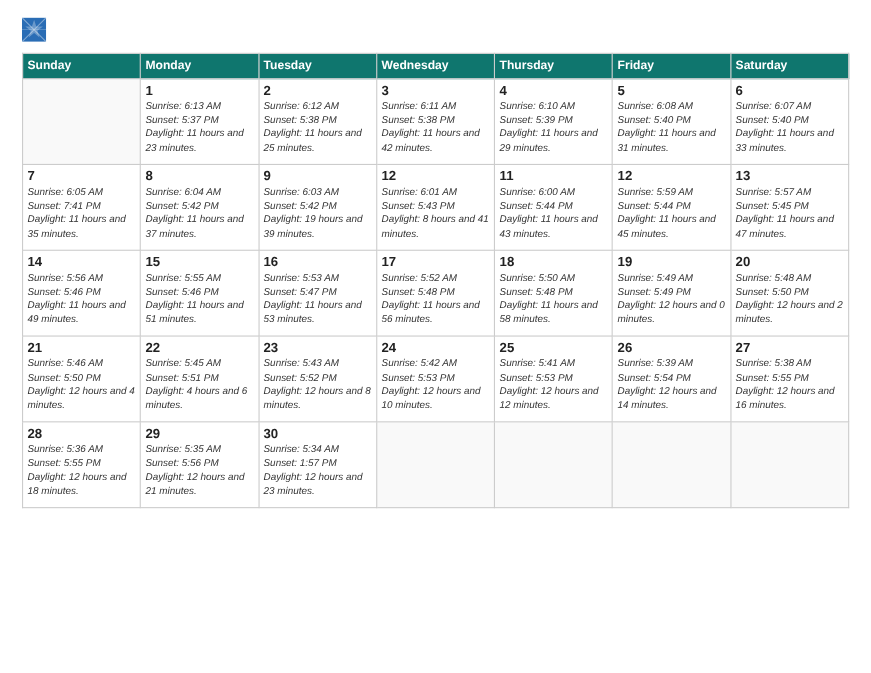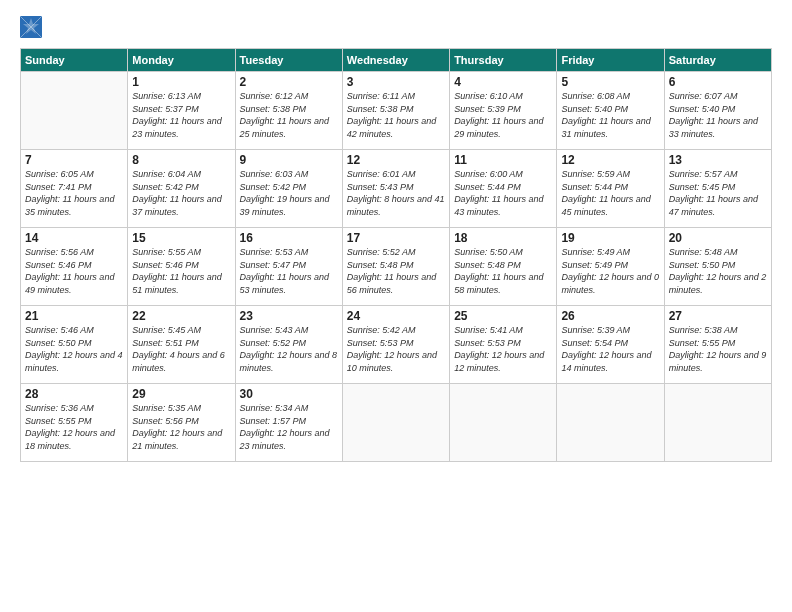--- a/index.html
+++ b/index.html
@@ -346,21 +346,21 @@
           <span>Sunrise: 5:39 AM</span><br>
           <span>Sunset: 5:54 PM</span><br>
           <span>Daylight: 12 hours and 14 minutes.</span>
         </div>
       </td>
           <td>
         <span class="day-number">27</span>
         <div class="day-info">
           <span>Sunrise: 5:38 AM</span><br>
           <span>Sunset: 5:55 PM</span><br>
-          <span>Daylight: 12 hours and 9 minutes.</span>
+          <span>Daylight: 12 hours and 16 minutes.</span>
         </div>
       </td>
         </tr>
         <tr>
           <td>
         <span class="day-number">28</span>
         <div class="day-info">
           <span>Sunrise: 5:36 AM</span><br>
           <span>Sunset: 5:55 PM</span><br>
           <span>Daylight: 12 hours and 18 minutes.</span>

